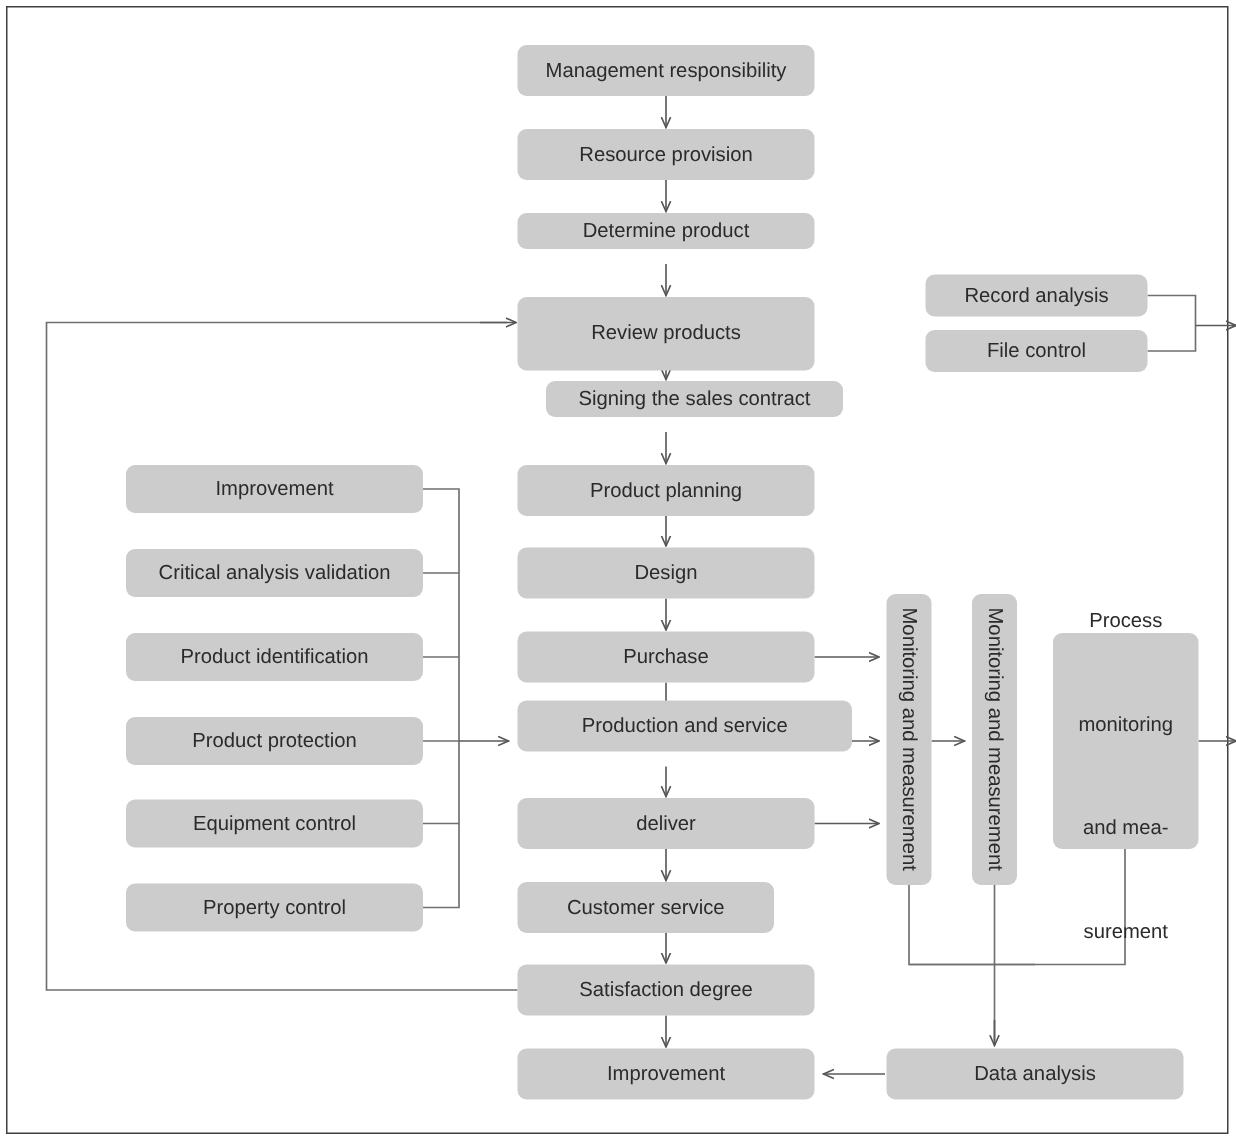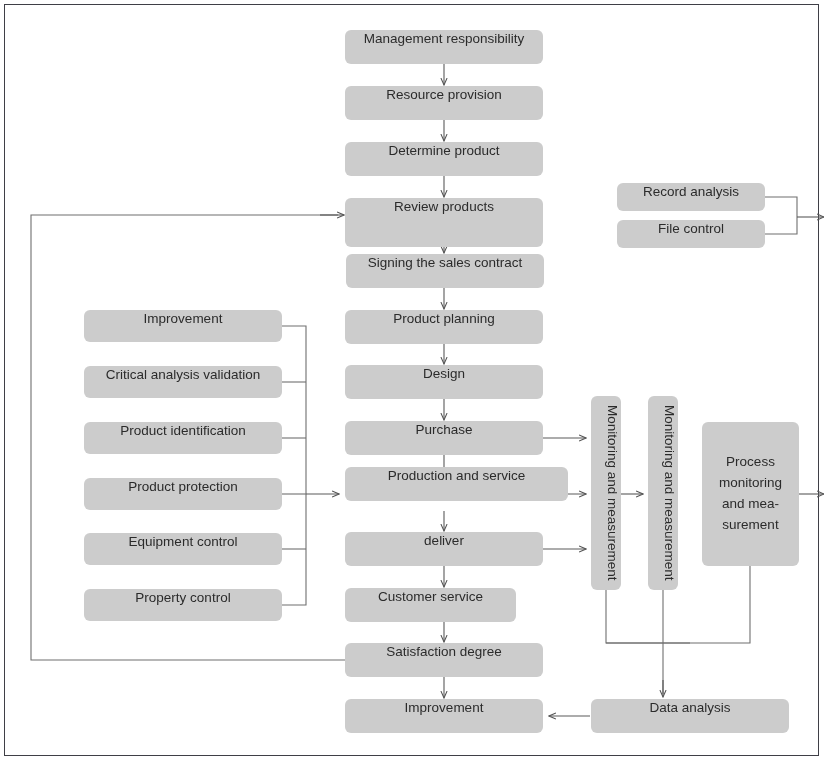--- a/index.html
+++ b/index.html
@@ -3,26 +3,26 @@
 <meta charset="utf-8">
 <style>
   html,body{margin:0;padding:0;background:#ffffff;}
   body{width:824px;height:761px;position:relative;
        font-family:"Liberation Sans","DejaVu Sans",sans-serif;}
   #frame{position:absolute;left:4px;top:4px;width:815px;height:752px;
          border:1.5px solid #3f3f46;box-sizing:border-box;background:#fff;}
   #canvas{position:absolute;left:0;top:0;width:824px;height:761px;}
   .node{position:absolute;background:#cccccc;border-radius:6px;
         color:#2b2b2b;font-size:13.5px;line-height:1.35;
-        display:flex;justify-content:center;
+        display:flex;align-items:center;justify-content:center;
         text-align:center;box-sizing:border-box;}
   .node.vert{writing-mode:vertical-rl;text-orientation:mixed;
              font-size:13.5px;}
   .node.multi{flex-direction:column;line-height:1.55;font-size:13.5px;}
-  .node.multi span{display:block;}
+  .node.multi span{display:block;margin-top:48px;}
   svg{position:absolute;left:0;top:0;overflow:visible;}
 </style>
 </head>
 <body>
 
 <div id="frame"></div>
 
 <svg id="canvas" width="824" height="761" aria-hidden="true">
   <defs>
     <marker id="arrow" viewBox="0 0 10 10" refX="9" refY="5" markerWidth="7" markerHeight="7" orient="auto-start-reverse">
@@ -84,27 +84,27 @@
     <line x1="590" y1="716" x2="549" y2="716" marker-end="url(#arrow)" stroke="#5a5a5a"></line>
   </g>
 </svg>
 
 <div class="node" style="left:345px;top:30px;width:198px;height:34px">
   <span>Management responsibility</span>
 </div>
 <div class="node" style="left:345px;top:86px;width:198px;height:34px">
   <span>Resource provision</span>
 </div>
-<div class="node" style="left:345px;top:142px;width:198px;height:34px">
+<div class="node" style="left:345px;top:142px;width:198px;height:24px">
   <span>Determine product</span>
 </div>
 <div class="node" style="left:345px;top:198px;width:198px;height:49px">
   <span>Review products</span>
 </div>
-<div class="node" style="left:346px;top:254px;width:198px;height:34px">
+<div class="node" style="left:364px;top:254px;width:198px;height:24px">
   <span>Signing the sales contract</span>
 </div>
 <div class="node" style="left:345px;top:310px;width:198px;height:34px">
   <span>Product planning</span>
 </div>
 <div class="node" style="left:345px;top:365px;width:198px;height:34px">
   <span>Design</span>
 </div>
 <div class="node" style="left:345px;top:421px;width:198px;height:34px">
   <span>Purchase</span>

